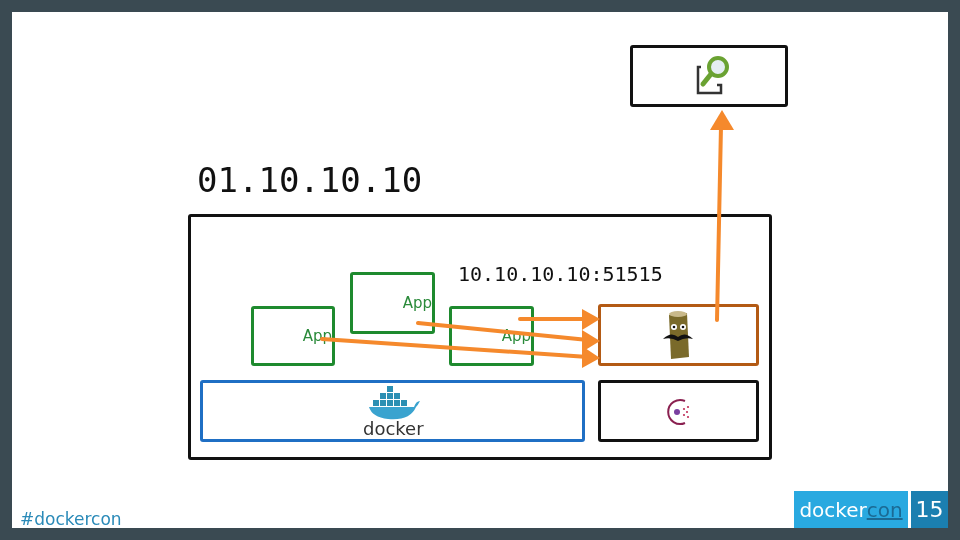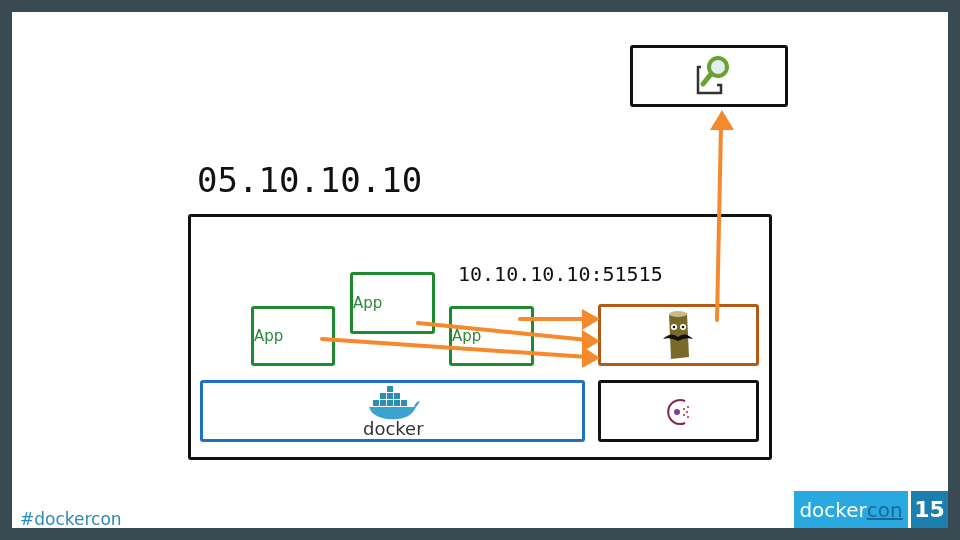--- a/index.html
+++ b/index.html
@@ -1,43 +1,43 @@
 <!DOCTYPE html>
 <html><head>
 <meta charset="utf-8">
 <style>
   html, body { margin: 0; padding: 0; }
   body { width: 960px; height: 540px; background: #3a4a52; position: relative; overflow: hidden; font-family: "DejaVu Sans", sans-serif; }
   .slide { position: absolute; left: 12px; top: 12px; width: 936px; height: 516px; background: #ffffff; }
   .box { position: absolute; box-sizing: border-box; border-radius: 3px; }
   .host-box { left: 188px; top: 214px; width: 584px; height: 246px; border: 3px solid #111; }
   .search-box { left: 630px; top: 45px; width: 158px; height: 62px; border: 3px solid #111; }
-  .app-box { border: 3px solid #1e8a2e; color: #2a8a3a; font-size: 15px; display: flex; align-items: center; justify-content: flex-start; }
+  .app-box { border: 3px solid #1e8a2e; color: #2a8a3a; font-size: 15px; display: flex; align-items: center; justify-content: flex-end; }
   .app1 { left: 251px; top: 306px; width: 84px; height: 60px; }
   .app2 { left: 350px; top: 272px; width: 85px; height: 62px; }
   .app3 { left: 449px; top: 306px; width: 85px; height: 60px; }
   .logger-box { left: 598px; top: 304px; width: 161px; height: 62px; border: 3px solid #b35a14; }
   .docker-box { left: 200px; top: 380px; width: 385px; height: 62px; border: 3px solid #1f6fc4; }
   .consul-box { left: 598px; top: 380px; width: 161px; height: 62px; border: 3px solid #111; }
   .host-ip { position: absolute; left: 197px; top: 160px; font-family: "DejaVu Sans Mono", monospace; font-size: 34px; color: #111; }
   .port-label { position: absolute; left: 458px; top: 247px; font-family: "DejaVu Sans Mono", monospace; font-size: 20px; color: #111; margin-top: 15px; }
   .overlay { position: absolute; left: 0; top: 0; width: 960px; height: 540px; pointer-events: none; }
   .hashtag { position: absolute; left: 20px; top: 509px; font-size: 17px; color: #2a8ab8; }
   .brand { position: absolute; left: 794px; top: 491px; width: 114px; height: 37px; background: #29a9e0; display: flex; align-items: center; justify-content: center; font-size: 20px; color: #ffffff; }
   .brand .con { color: #1b6a94; text-decoration: underline; }
-  .brand-num { position: absolute; left: 911px; top: 491px; width: 37px; height: 37px; background: #1b7fb0; color: #fff; font-size: 22px; font-weight: bold; display: flex; align-items: center; justify-content: center; }
+  .brand-num { position: absolute; left: 911px; top: 491px; width: 37px; height: 37px; background: #1b7fb0; color: #fff; font-size: 22px; font-weight: normal; display: flex; align-items: center; justify-content: center; }
   .docker-text { position: absolute; left: 361px; top: 418px; font-size: 18px; color: #333; }
   .icon { position: absolute; }
 </style>
 </head>
 <body>
 
 <div class="slide"></div>
 
-<div class="host-ip">05.10.10.10</div>
+<div class="host-ip">01.10.10.10</div>
 
 <div class="box search-box">
   <svg class="icon" style="left:60px;top:5px" width="40" height="46" viewBox="0 0 40 46">
     <path d="M8 14 L5 14 L5 40 L10 40" fill="none" stroke="#333" stroke-width="2.5"></path>
     <path d="M24 32 L28 32 L28 40 L10 40" fill="none" stroke="#333" stroke-width="2.5"></path>
     <circle cx="25" cy="14" r="9" fill="#e4eef2" stroke="#6aa232" stroke-width="4"></circle>
     <line x1="18" y1="21" x2="10" y2="31" stroke="#6aa232" stroke-width="5" stroke-linecap="round"></line>
   </svg>
 </div>
 

